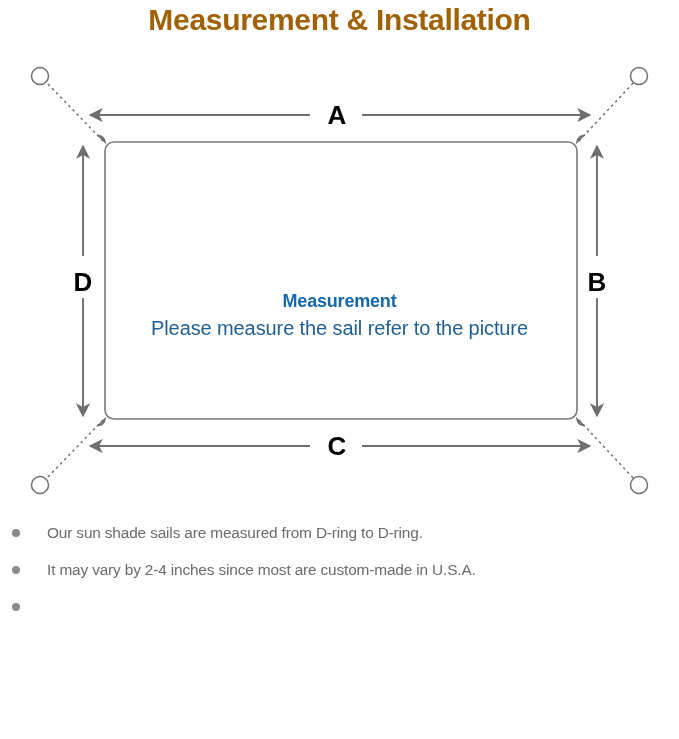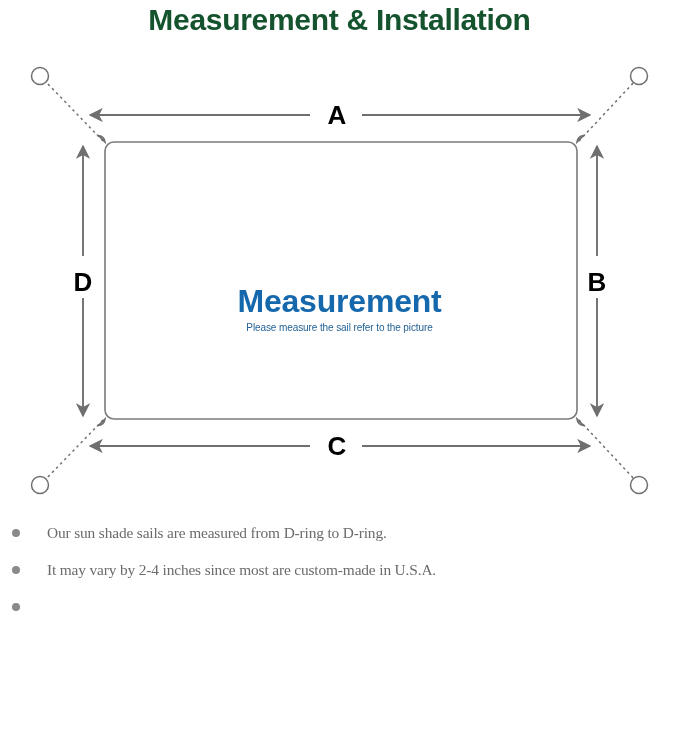--- a/index.html
+++ b/index.html
@@ -19,21 +19,21 @@
     position: absolute;
     top: 0;
     left: 0;
     width: 679px;
     height: 44px;
     line-height: 40px;
     text-align: center;
     font-size: 30px;
     font-weight: bold;
     letter-spacing: -0.3px;
-    color: #14532d;
+    color: #a16207;
     font-family: "Liberation Sans", sans-serif;
     white-space: nowrap;
   }
 
   #diagram {
     position: absolute;
     top: 48px;
     left: 0;
     width: 679px;
     height: 465px;
@@ -41,49 +41,48 @@
 
   #center-label {
     position: absolute;
     left: 0;
     top: 238px;
     width: 679px;
     text-align: center;
     pointer-events: none;
   }
   #center-label .mt {
-    font-size: 32px;
+    font-size: 18px;
     font-weight: bold;
     color: #1668ad;
     letter-spacing: -0.2px;
     line-height: 30px;
   }
   #center-label .sub {
-    font-size: 10px;
+    font-size: 20px;
     color: #1f5f93;
     line-height: 24px;
     letter-spacing: -0.1px;
   }
 
   #notes {
     position: absolute;
     left: 0;
     top: 522px;
     width: 679px;
   }
   .note {
     position: relative;
     padding-left: 47px;
     color: #6b6b6b;
     font-size: 15.4px;
     line-height: 21px;
     margin-bottom: 16px;
     padding-right: 6px;
     letter-spacing: -0.15px;
-    font-family: Liberation Serif, serif;
   }
   .note .bullet {
     position: absolute;
     left: 12px;
     top: 7px;
     width: 8px;
     height: 8px;
     border-radius: 50%;
     background: #8a8a8a;
   }

